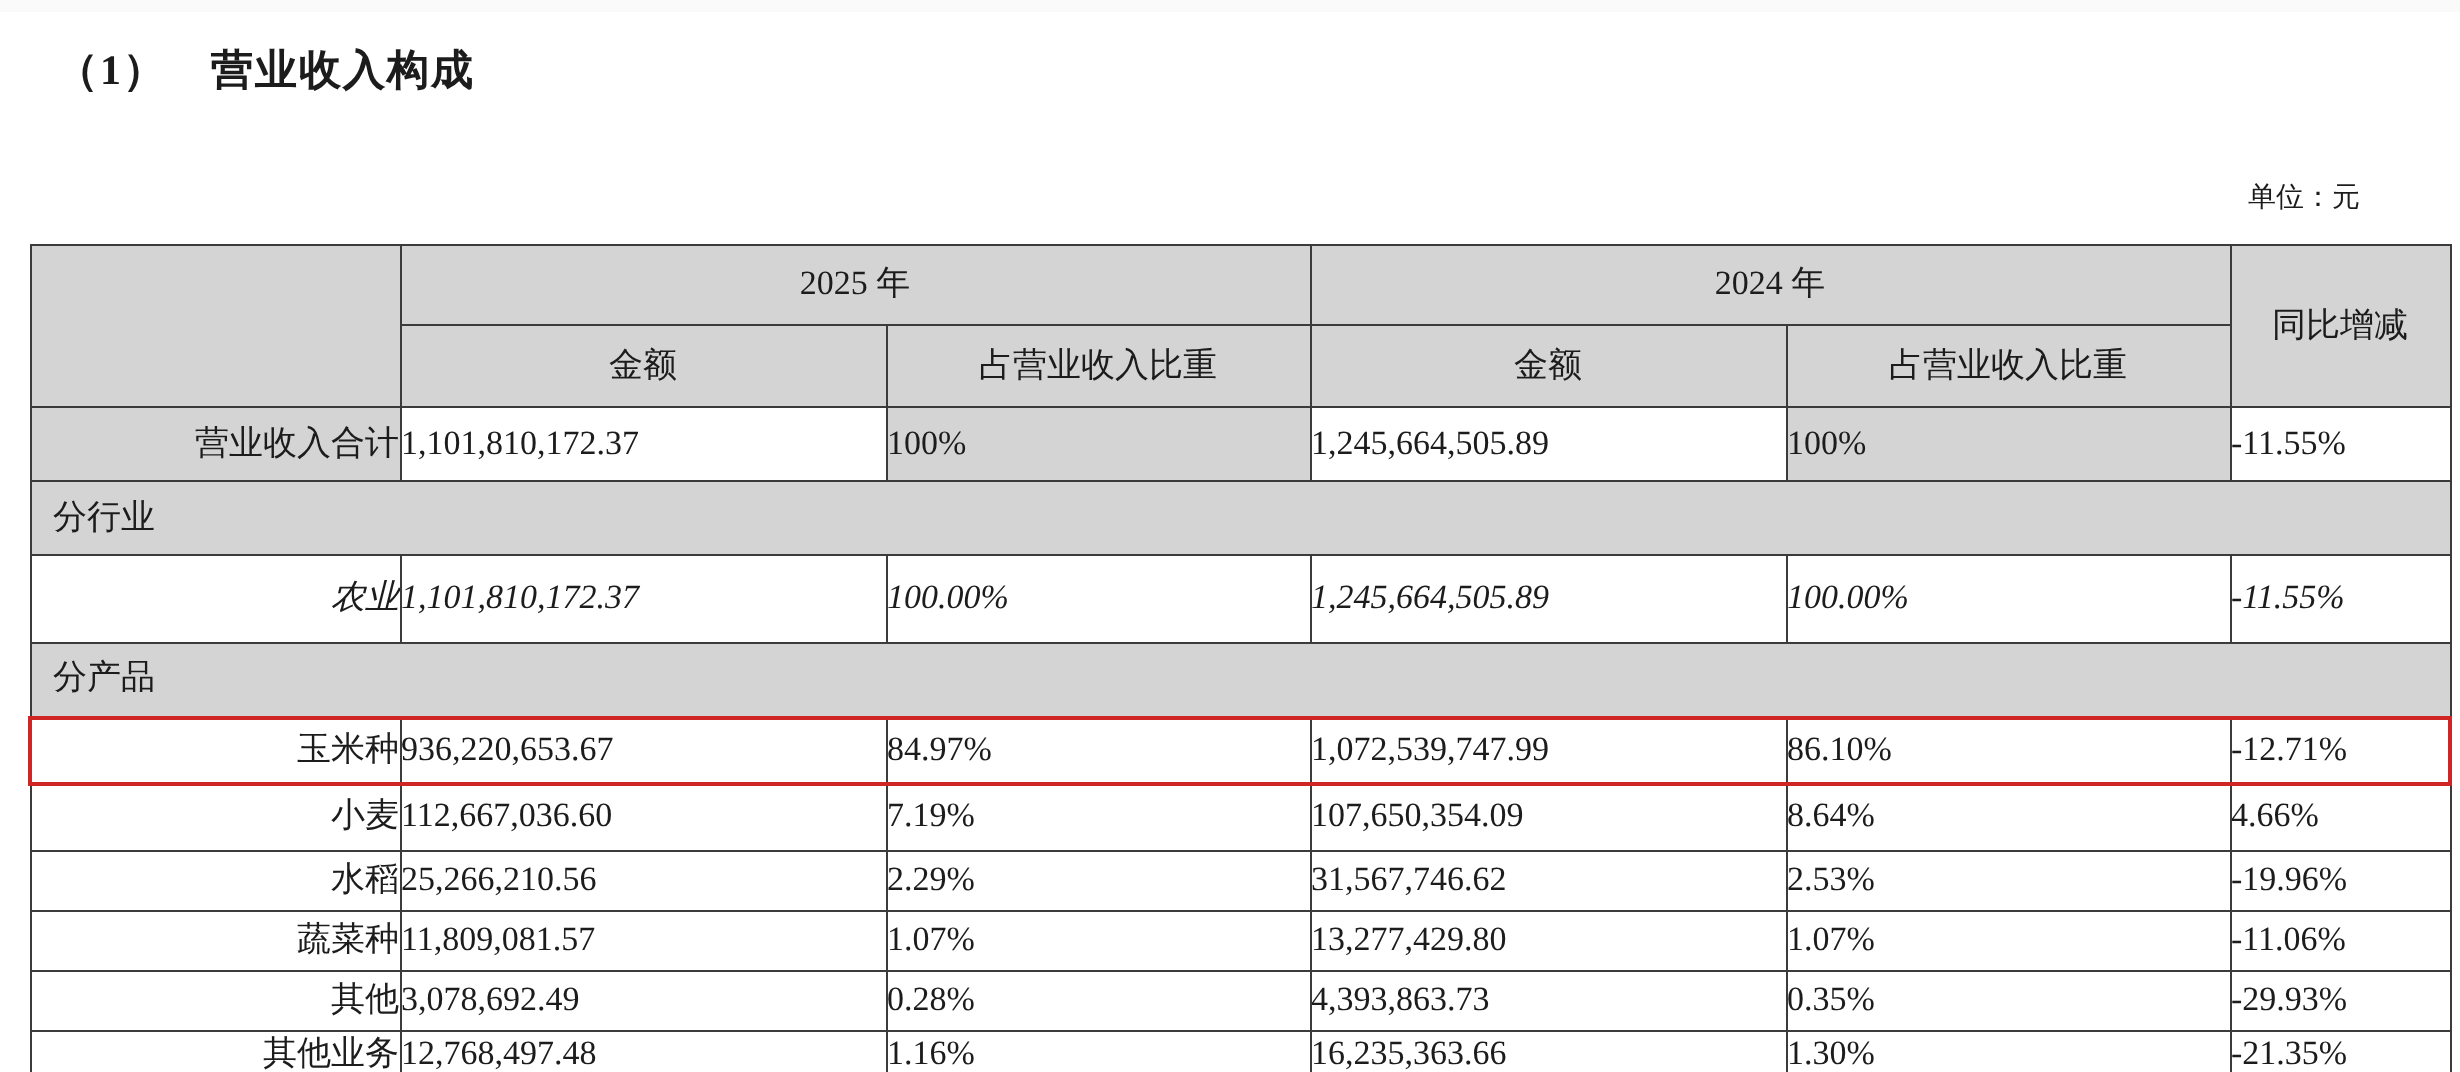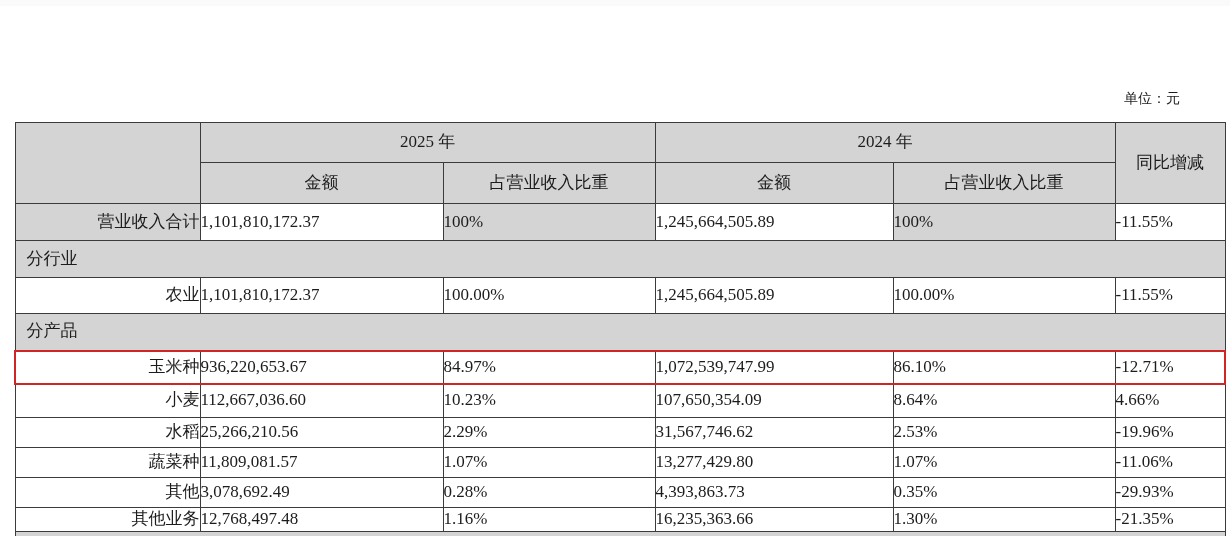--- a/index.html
+++ b/index.html
@@ -49,36 +49,37 @@
   tr.shaded td.label,
   tr.shaded td:nth-child(3),
   tr.shaded td:nth-child(5){background:var(--gray);}
   
   tr.hl td{border-top:2.5px solid var(--red);border-bottom:2.5px solid var(--red);}
   tr.hl td:first-child{border-left:2.5px solid var(--red);margin-top:12px;}
   tr.hl td:last-child{border-right:2.5px solid var(--red);}
   
   tbody tr:nth-child(1){height:37px;}
   tbody tr:nth-child(2){height:37px;}
-  tbody tr:nth-child(3){height:36px;}
+  tbody tr:nth-child(3){height:44px;font-style:italic;}
   tbody tr:nth-child(4){height:37px;}
   tbody tr:nth-child(5){height:33px;}
   tbody tr:nth-child(6){height:34px;}
   tbody tr:nth-child(7){height:30px;}
   tbody tr:nth-child(8){height:30px;}
   tbody tr:nth-child(9){height:30px;}
   tbody tr:nth-child(10){height:24px;}
   tbody tr:nth-child(11){height:12px;}
 </style>
 </head>
 <body>
 
 <div class="page">
   <div class="top-strip"></div>
 
+  <div class="doc-title">（1）　营业收入构成</div>
 
   <div class="unit-label">单位：元</div>
 
   <table>
     <colgroup>
       <col style="width:185px">
       <col style="width:243px">
       <col style="width:212px">
       <col style="width:238px">
       <col style="width:222px">
@@ -125,21 +126,21 @@
           <td class="label">玉米种</td>
           <td class="num">936,220,653.67</td>
           <td class="num">84.97%</td>
           <td class="num">1,072,539,747.99</td>
           <td class="num">86.10%</td>
           <td class="num">-12.71%</td>
         </tr>
         <tr>
           <td class="label">小麦</td>
           <td class="num">112,667,036.60</td>
-          <td class="num">10.23%</td>
+          <td class="num">7.19%</td>
           <td class="num">107,650,354.09</td>
           <td class="num">8.64%</td>
           <td class="num">4.66%</td>
         </tr>
         <tr>
           <td class="label">水稻</td>
           <td class="num">25,266,210.56</td>
           <td class="num">2.29%</td>
           <td class="num">31,567,746.62</td>
           <td class="num">2.53%</td>

